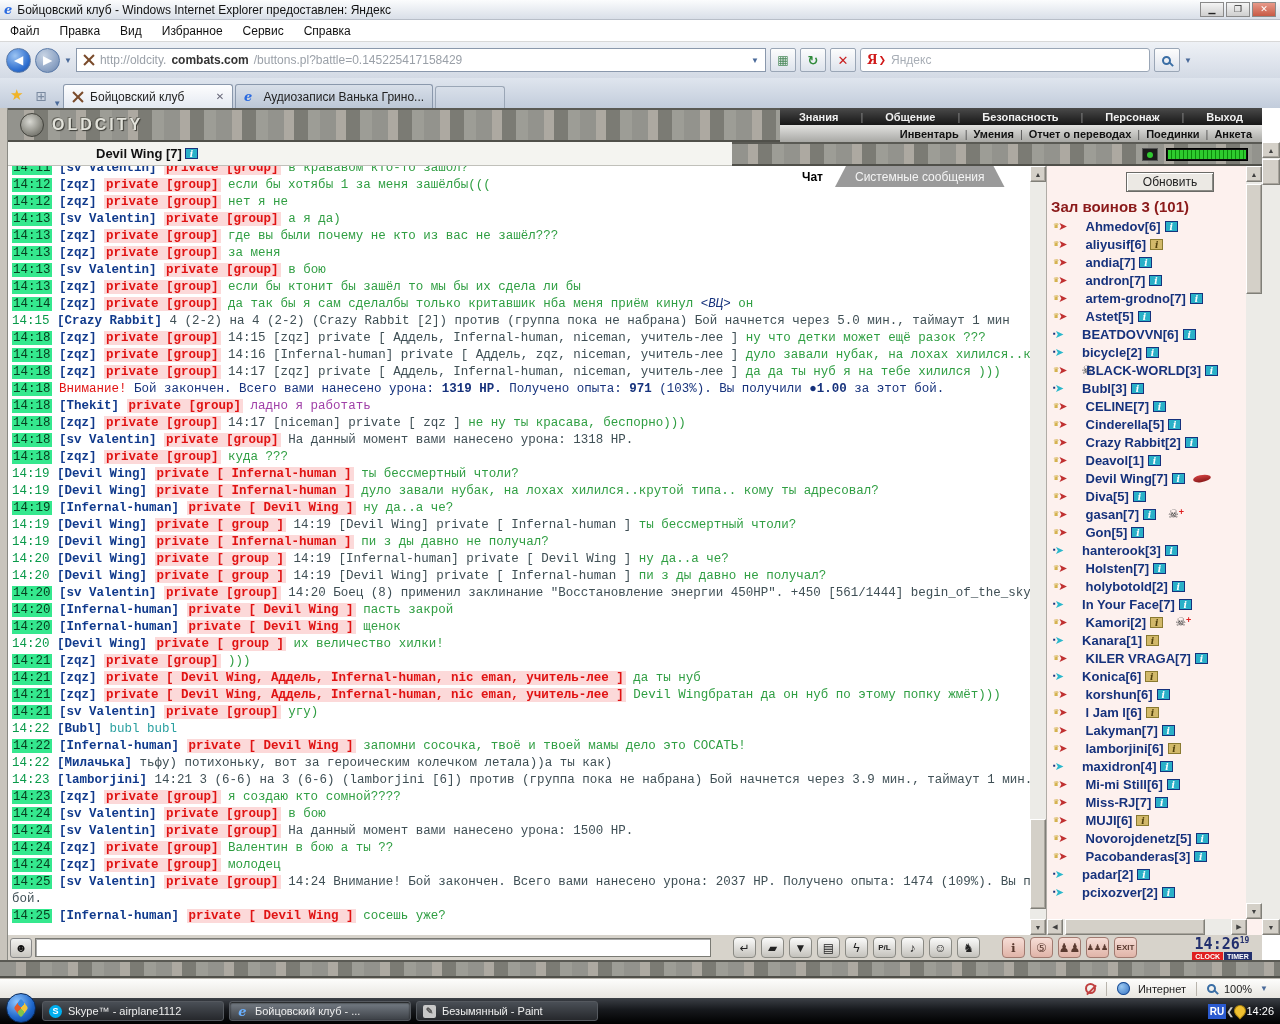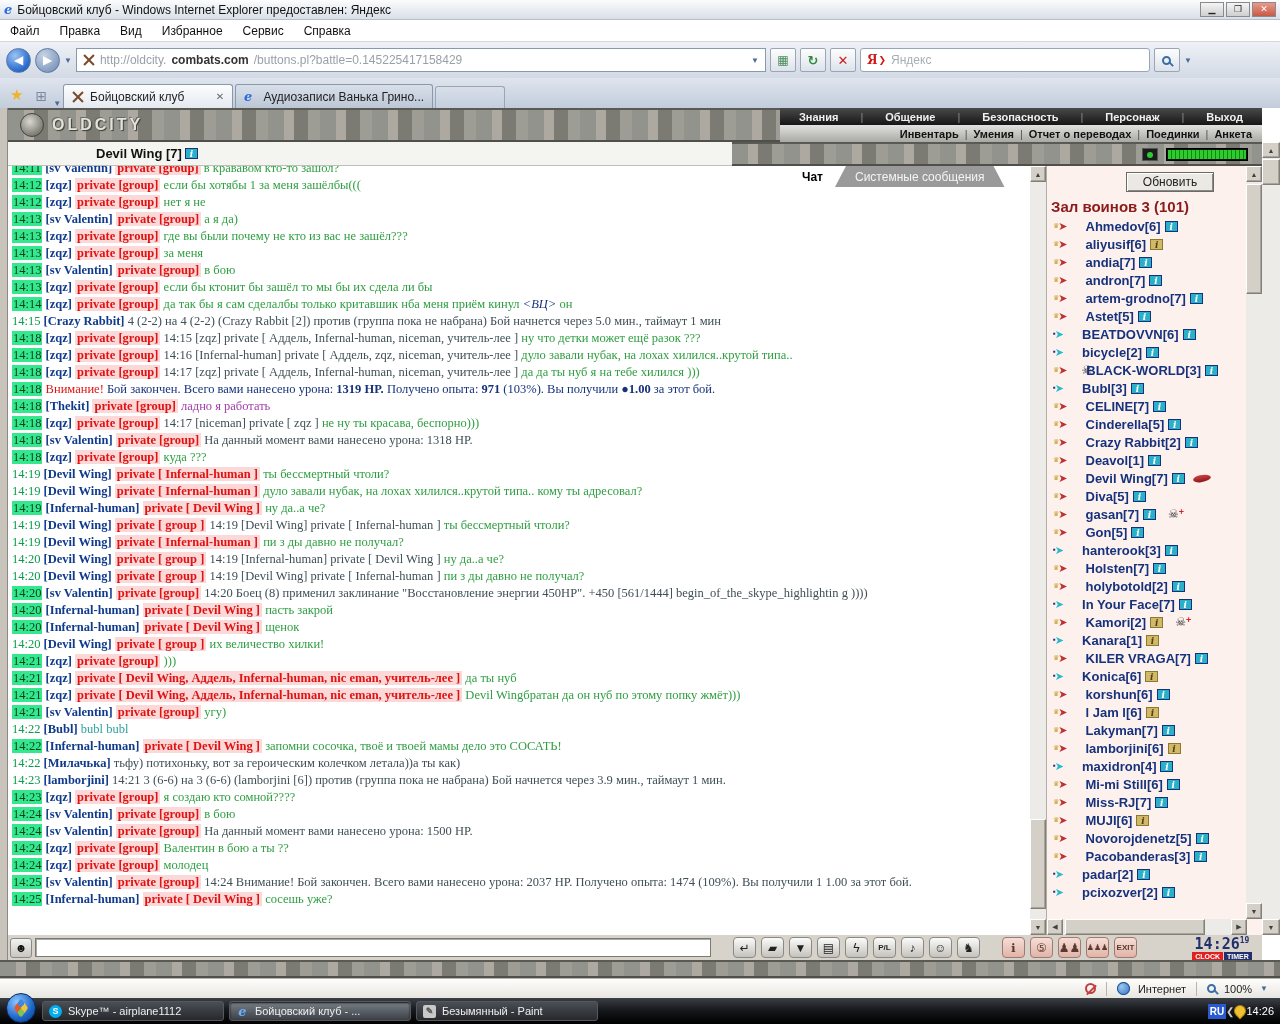--- a/index.html
+++ b/index.html
@@ -58,21 +58,21 @@
   .nav2{position:absolute;left:780px;top:17px;width:482px;height:17px;background:linear-gradient(#e2e2e0,#a8a8a4);display:flex;align-items:center;justify-content:flex-end;gap:6px;font-size:11px;font-weight:bold;color:#111;padding:0 10px;}
   .nav2 .sep{color:#555;font-weight:normal;}
   .inforow{position:absolute;left:8px;top:34px;width:724px;height:24px;background:#f4f4f0;border-bottom:1px solid #c0c0ba;display:flex;align-items:center;padding-left:88px;font-size:13px;font-weight:bold;color:#111;gap:3px;}
   .banner-right{position:absolute;left:732px;top:34px;width:530px;height:24px;display:flex;align-items:center;justify-content:flex-end;gap:8px;padding-right:14px;}
   .mini-icon{width:16px;height:13px;background:#1c1c1c;border:1px solid #555;position:relative;}
   .mini-icon::after{content:"";position:absolute;left:4px;top:3px;width:6px;height:6px;border-radius:50%;background:#30c830;}
   .hpbar{width:82px;height:13px;background:#101010;border:1px solid #000;padding:1px;}
   .hpfill{height:100%;width:100%;background:repeating-linear-gradient(90deg,#2ecc2e 0 3px,#0c8a0c 3px 4px);}
 
   
-  .chat{position:absolute;left:8px;top:58px;width:1194px;height:769px;background:#fff;overflow:hidden;font-family:Liberation Serif, serif;font-size:12.5px;line-height:17px;}
+  .chat{position:absolute;left:8px;top:58px;width:1194px;height:769px;background:#fff;overflow:hidden;font-family:Liberation Mono, monospace;font-size:12.5px;line-height:17px;}
   .chat-inner{margin-top:-6px;padding-left:4px;}
   .cl{white-space:normal;}
   .ts{background:#35e88e;color:#063d1e;padding:0 1px;}
   .ts2{color:#0a9a4a;}
   .sg-nm{color:#103a8c;font-weight:bold;}
   .sg-pv{color:#e01212;font-weight:bold;background:#fcd9d9;padding:0 2px;}
   .sg-g{color:#2f9e42;}
   .sg-k{color:#3f4f55;}
   .sg-n{color:#16327c;}
   .sg-b{color:#16327c;font-weight:bold;}

